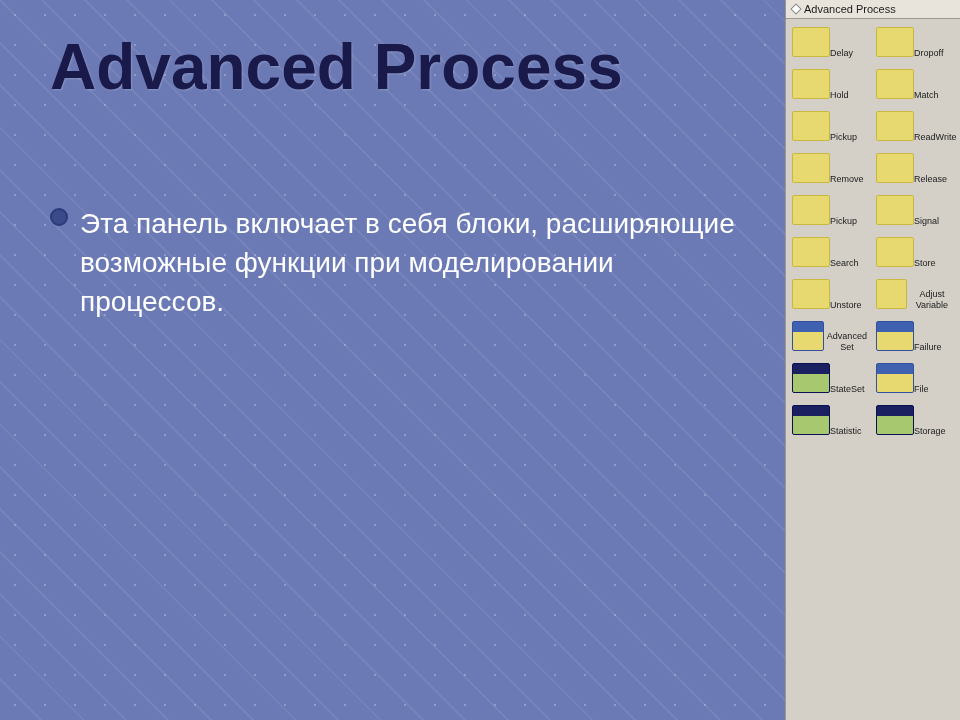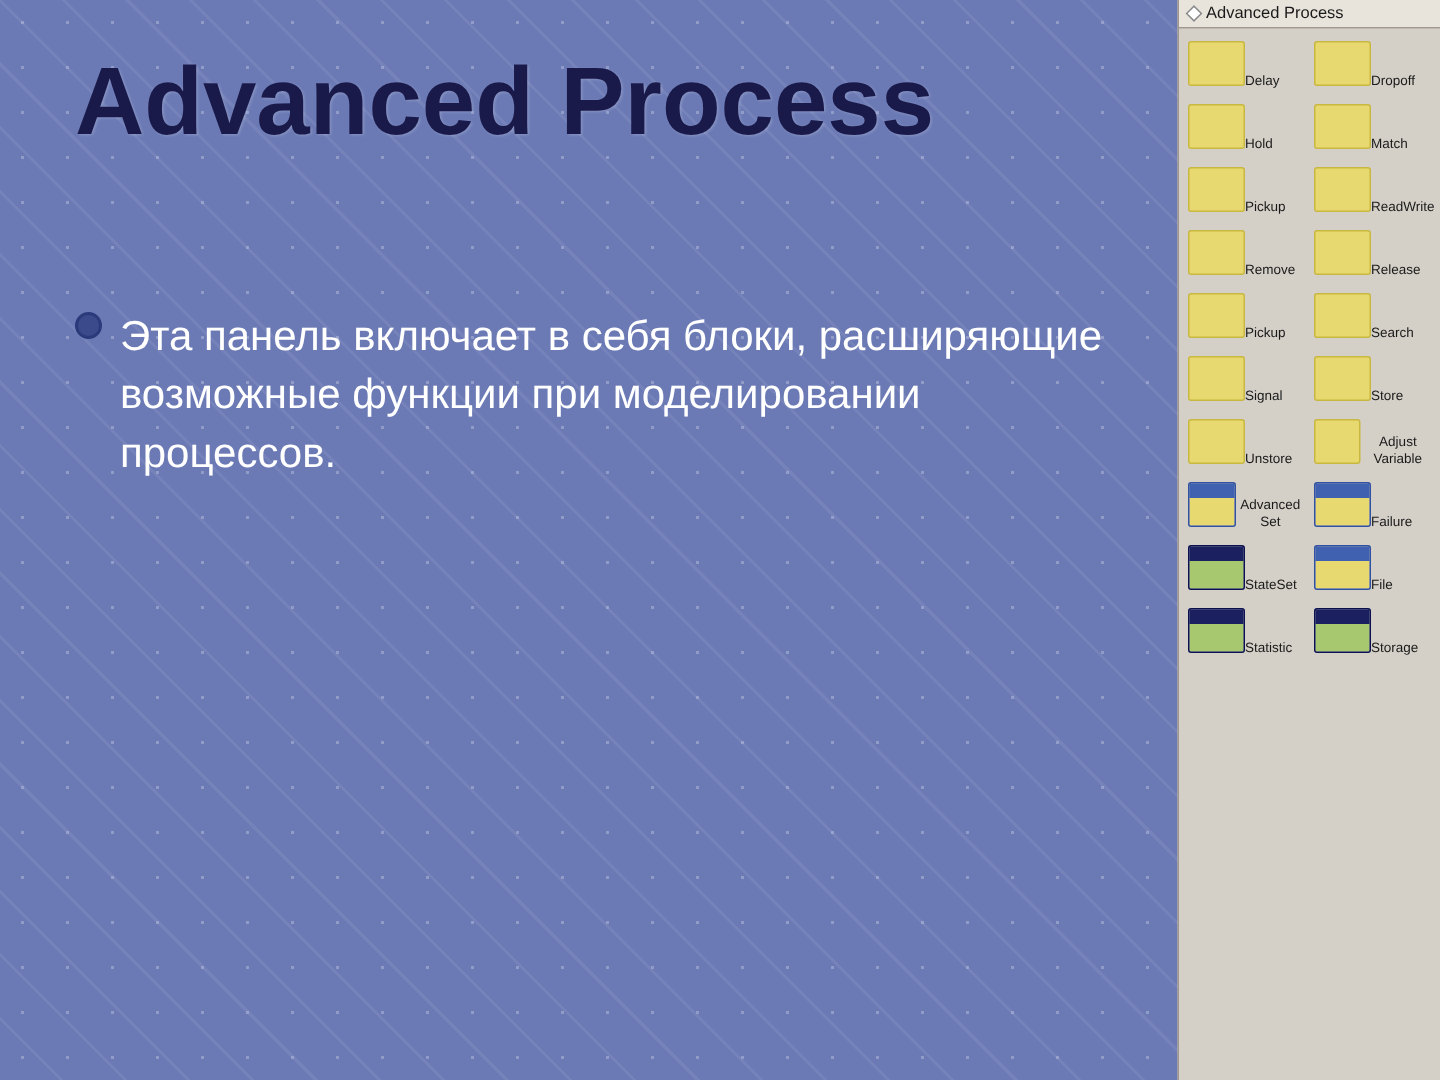--- a/index.html
+++ b/index.html
@@ -215,25 +215,25 @@
       <div class="panel-item">
         <div class="item-icon"></div>
         <span class="item-icon-label">Release</span>
       </div>
       <div class="panel-item">
         <div class="item-icon"></div>
         <span class="item-icon-label">Pickup</span>
       </div>
       <div class="panel-item">
         <div class="item-icon"></div>
+        <span class="item-icon-label">Signal</span>
+      </div>
+      <div class="panel-item">
+        <div class="item-icon"></div>
         <span class="item-icon-label">Search</span>
-      </div>
-      <div class="panel-item">
-        <div class="item-icon"></div>
-        <span class="item-icon-label">Signal</span>
       </div>
       <div class="panel-item">
         <div class="item-icon"></div>
         <span class="item-icon-label">Store</span>
       </div>
       <div class="panel-item">
         <div class="item-icon"></div>
         <span class="item-icon-label">Unstore</span>
       </div>
       <div class="panel-item">

